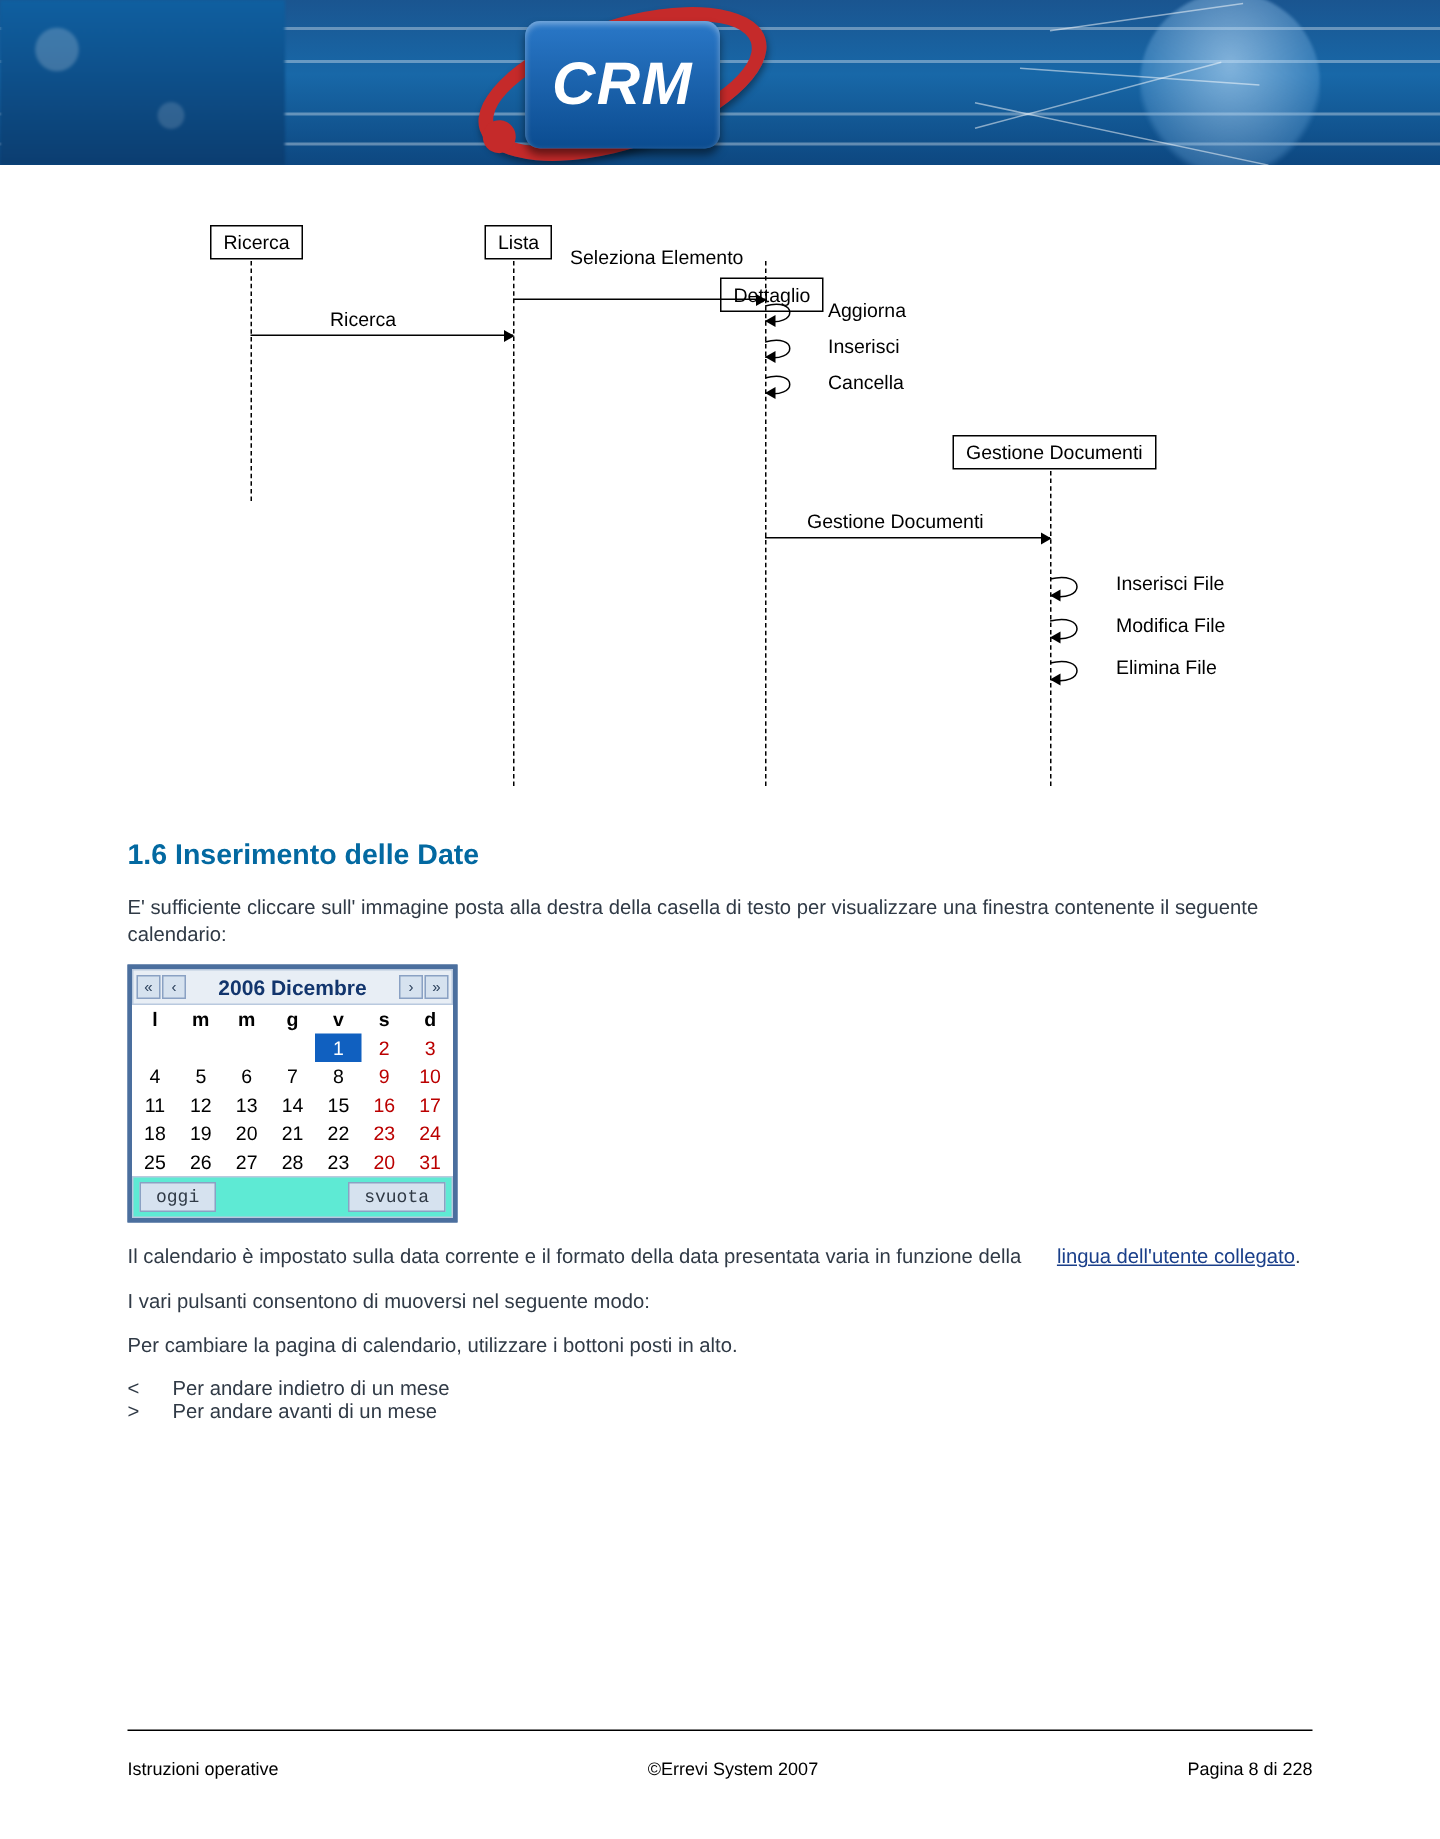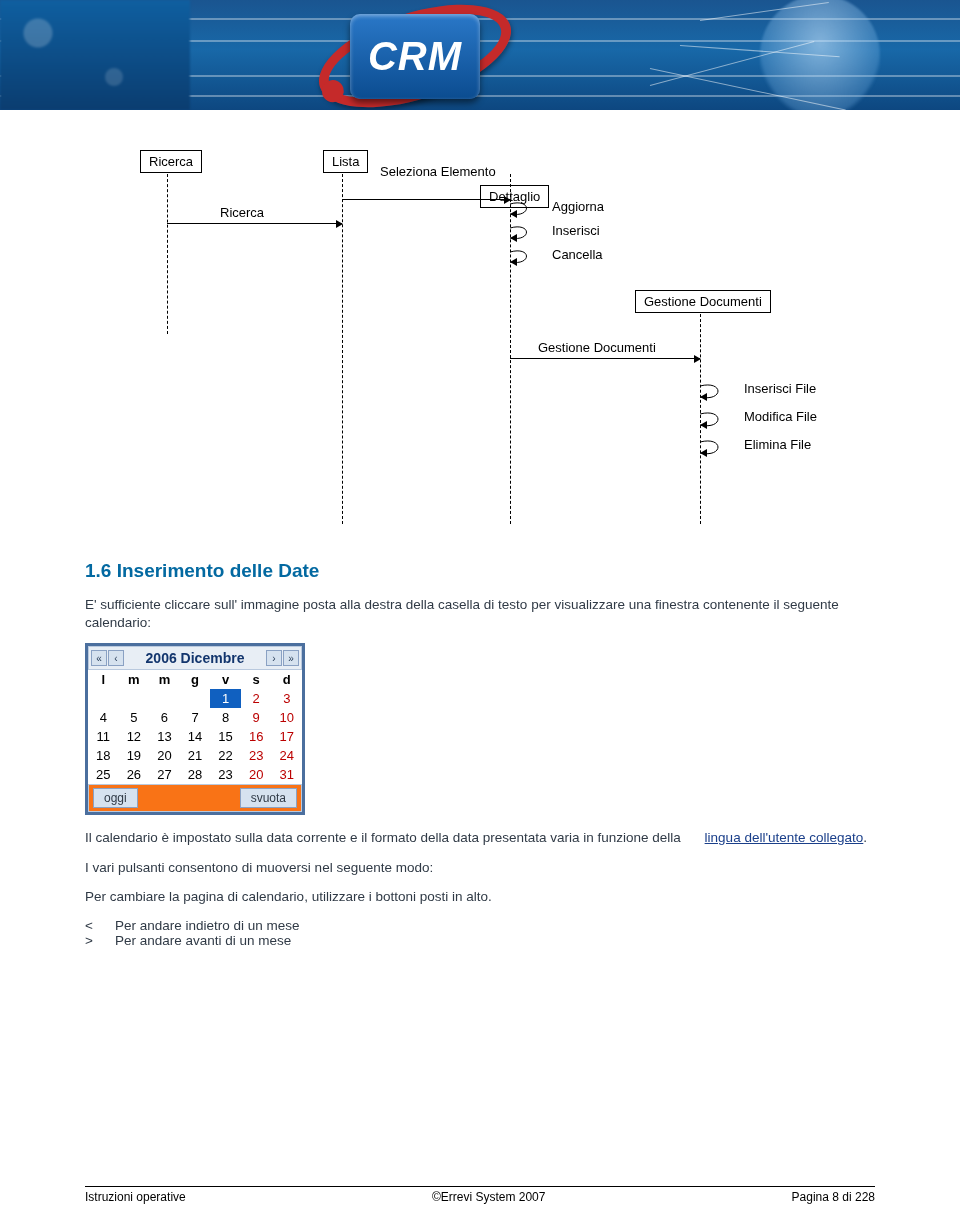--- a/index.html
+++ b/index.html
@@ -164,41 +164,42 @@
   .cal-cell {
     flex:1; text-align:center;
     padding:2px 0;
     font-weight:bold;
   }
   .cal-head .cal-cell { color:#000; }
   .cal-body .cal-cell { font-weight:normal; color:#000; }
   .cal-body .cal-cell.wknd { color:#b00; }
   .cal-body .cal-cell.sel { background:#1060c0; color:#fff; }
   .cal-foot {
-    background:#f97316;
+    background:#5eead4;
     display:flex; justify-content:space-between;
     padding:3px 4px;
     border:1px solid #b9c9de;
+    font-family:Liberation Mono, monospace;
   }
   .cal-foot-btn {
     background:#d6e2ef; border:1px solid #8aa1c3;
     padding:2px 10px; font-size:12px; cursor:pointer;
   }
 
   .nav-list {
     margin-top: 10px;
   }
   .nav-list .row { display:flex; }
   .nav-list .sym { width:30px; }
 
   
   .footer {
-    position:absolute; left:85px; right:85px; bottom:22px;
+    position:absolute; left:85px; right:85px; bottom:40px;
     border-top:1px solid #000;
-    padding-top:3px;
+    padding-top:18px;
     font-size:12px;
     display:flex; justify-content:space-between;
     color:#000;
   }
 </style>
 </head>
 <body>
 
 <div class="banner">
   <div class="stripe s1"></div>

